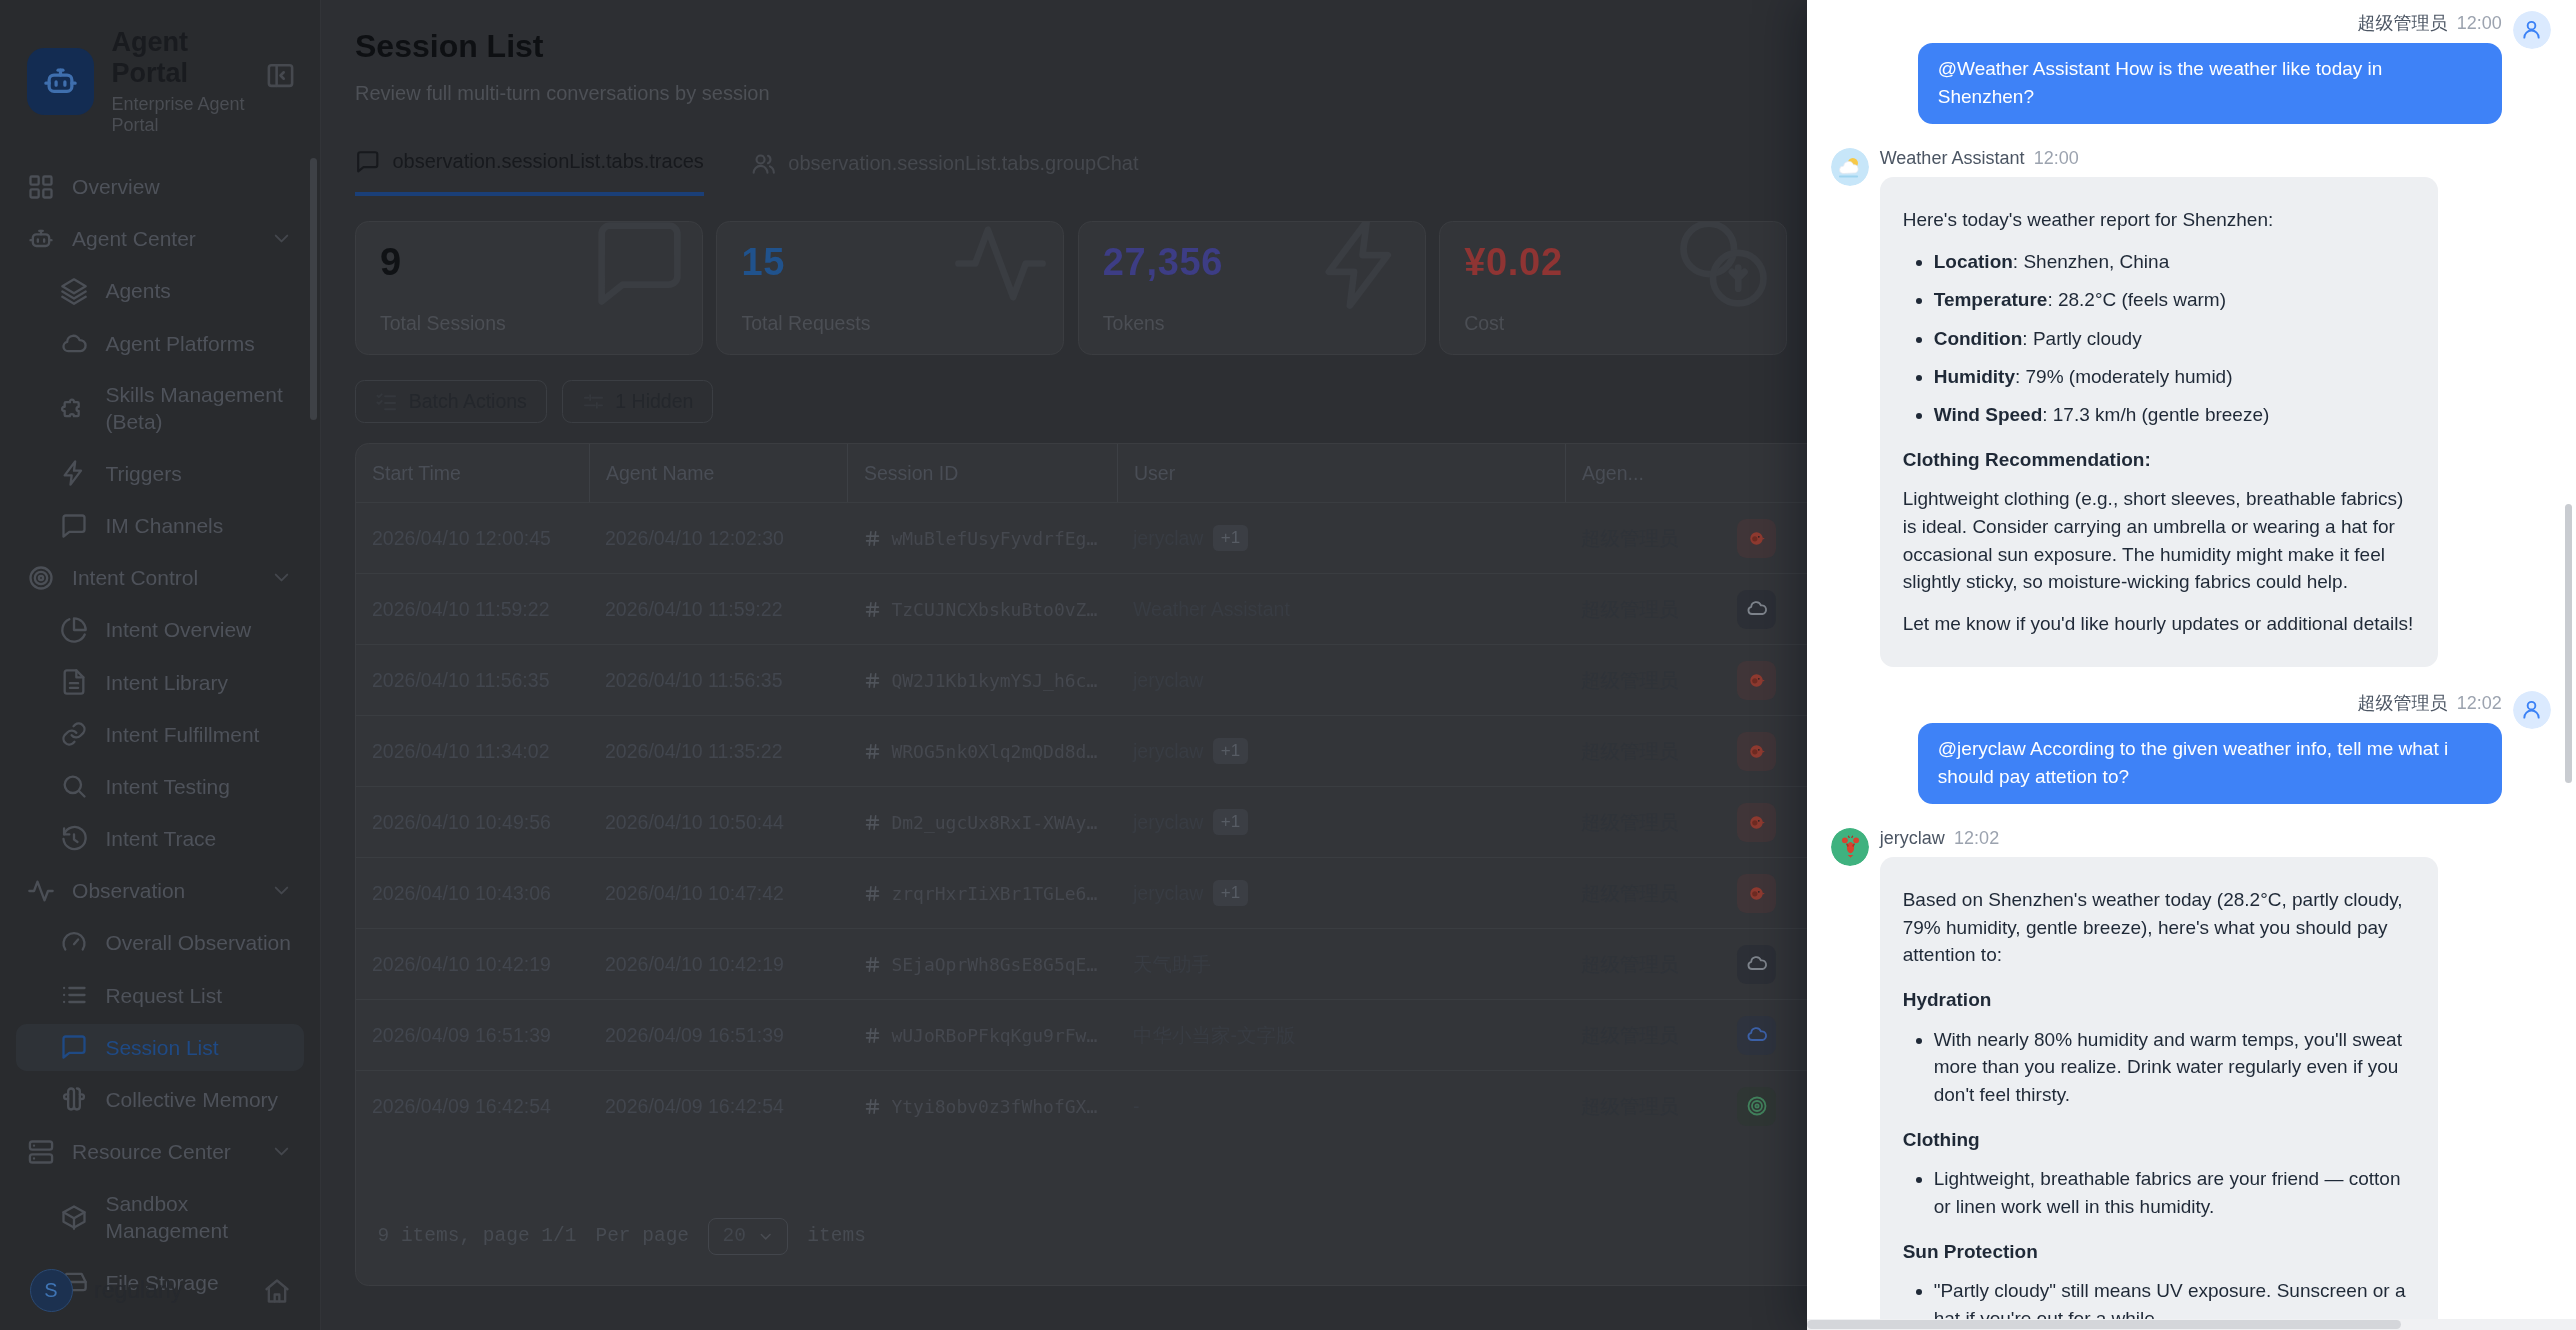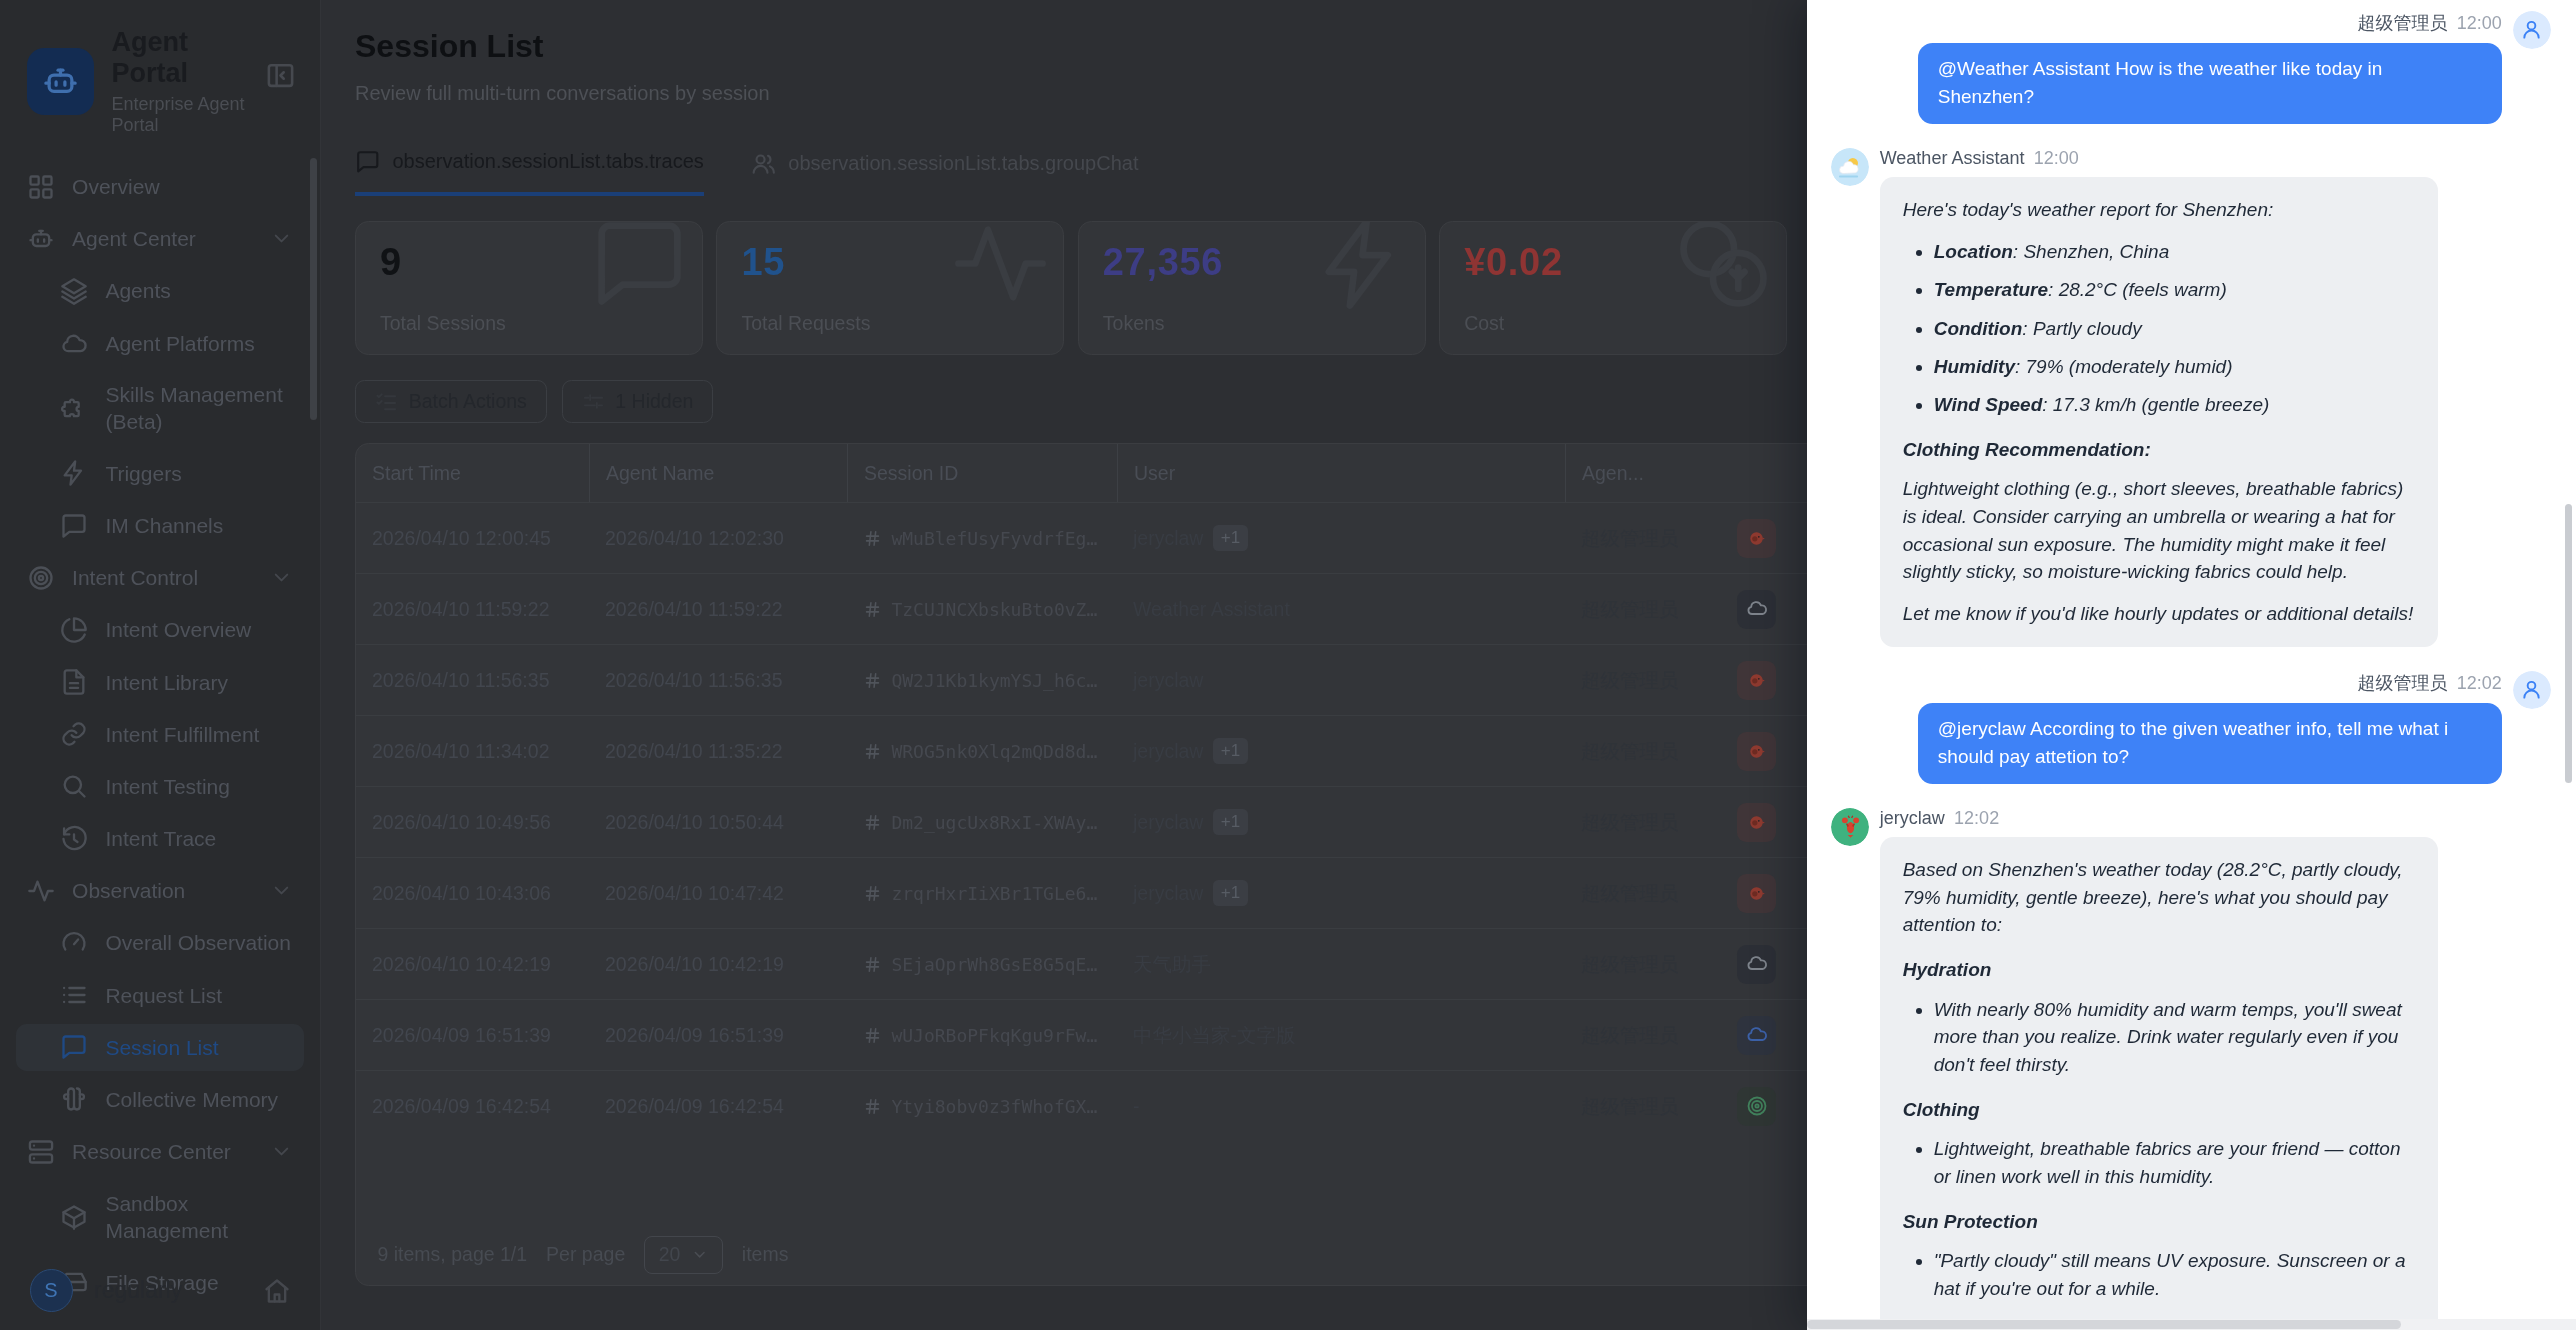--- a/index.html
+++ b/index.html
@@ -72,43 +72,43 @@
     font-size:19.5px;color:#42464e;overflow:hidden;white-space:nowrap;}
   .td.sid{font-family:"DejaVu Sans Mono","Liberation Mono",monospace;font-size:18px;color:#45484f;}
   .td.sid .ico{width:19px;height:19px;color:#50545b;}
   .td.agent{color:#383c43;}
   .td.user{color:#2f3339;}
   .badge{font-size:17px;color:#575c64;background:#3b3e44;border-radius:5.4px;
     padding:2.7px 8px;flex:none;}
   .tava{width:39px;height:39px;border-radius:9.4px;display:flex;align-items:center;
     justify-content:center;flex:none;}
   .tava svg{width:24px;height:24px;}
-  .pagination{position:absolute;left:21.5px;bottom:11px;display:flex;align-items:center;
-    gap:19px;font-size:19.5px;color:#474b52;}
+  .pagination{position:absolute;left:21.5px;bottom:30px;display:flex;align-items:center;
+    gap:19px;font-size:19.5px;color:#474b52;font-family:Liberation Mono, monospace;}
   .pp-select{display:flex;align-items:center;gap:10.7px;border:1.3px solid #43464c;
     border-radius:8px;padding:6.7px 13.4px;color:#42464d;cursor:pointer;}
   .pp-select .ico{width:17.4px;height:17.4px;color:#4a4d53;}
 
   
   #drawer{position:absolute;right:0;top:0;width:769px;height:1331px;background:#ffffff;
     box-shadow:-9.4px 0 40px rgba(10,15,25,.45);overflow:hidden;}
   #chat{padding:10.7px 0 0 0;}
   .msg{display:flex;gap:10.7px;padding:0 25.5px 0 24px;margin-bottom:24px;}
   .msg .avatar{width:38px;height:38px;border-radius:50%;flex:none;display:flex;
     align-items:center;justify-content:center;overflow:hidden;}
   .msg .content{display:flex;flex-direction:column;min-width:0;}
   .msg.right{justify-content:flex-end;}
   .msg.right .content{align-items:flex-end;}
   .msg-head{display:flex;align-items:baseline;gap:9.4px;font-size:18px;color:#4b5563;
     margin-bottom:8px;}
   .msg-time{color:#9ca3af;}
   .bubble-user{background:#3e82f7;color:#ffffff;border-radius:14.8px;padding:12px 20px;
     max-width:584px;font-size:19px;line-height:1.5;}
-  .bubble-agent{background:#edeff2;color:#1f2937;border-radius:13.4px;padding:19px 23px;
-    max-width:558px;font-size:19px;line-height:1.45;font-style:italic;}
+  .bubble-agent{background:#edeff2;color:#1f2937;border-radius:13.4px;padding:29px 23px;
+    max-width:558px;font-size:19px;line-height:1.45;}
   .bubble-agent p{margin:0 0 14.8px 0;}
   .bubble-agent p:last-child{margin-bottom:0;}
   .bubble-agent .bh{font-weight:bold;margin:17.4px 0 12px 0;}
   .bubble-agent ul{margin:0 0 14.8px 0;padding-left:31px;}
   .bubble-agent li{margin-bottom:10.7px;}
   .bubble-agent li:last-child{margin-bottom:0;}
   .ua-ic{width:23px;height:23px;color:#3b82f6;}
   .v-scroll{position:absolute;right:4px;top:504px;width:6.7px;height:279px;
     background:#c9ccd1;border-radius:4px;cursor:pointer;}
   .h-scroll{position:absolute;left:0;right:0;bottom:1.3px;height:10.7px;background:#f0f1f3;}

